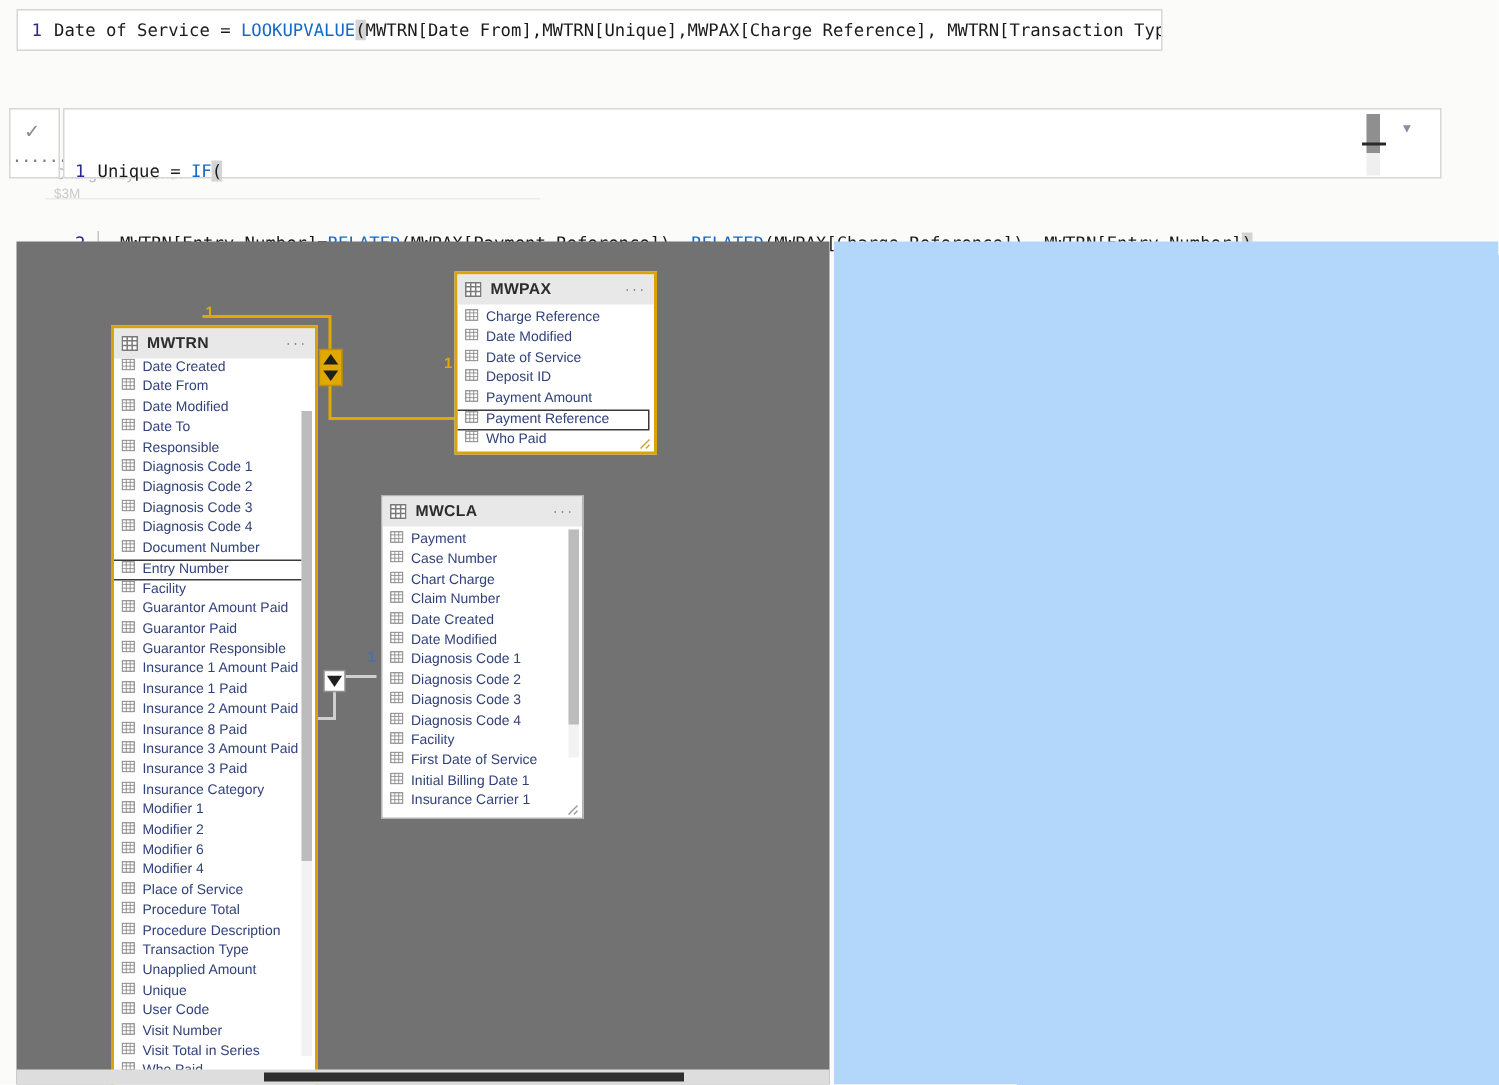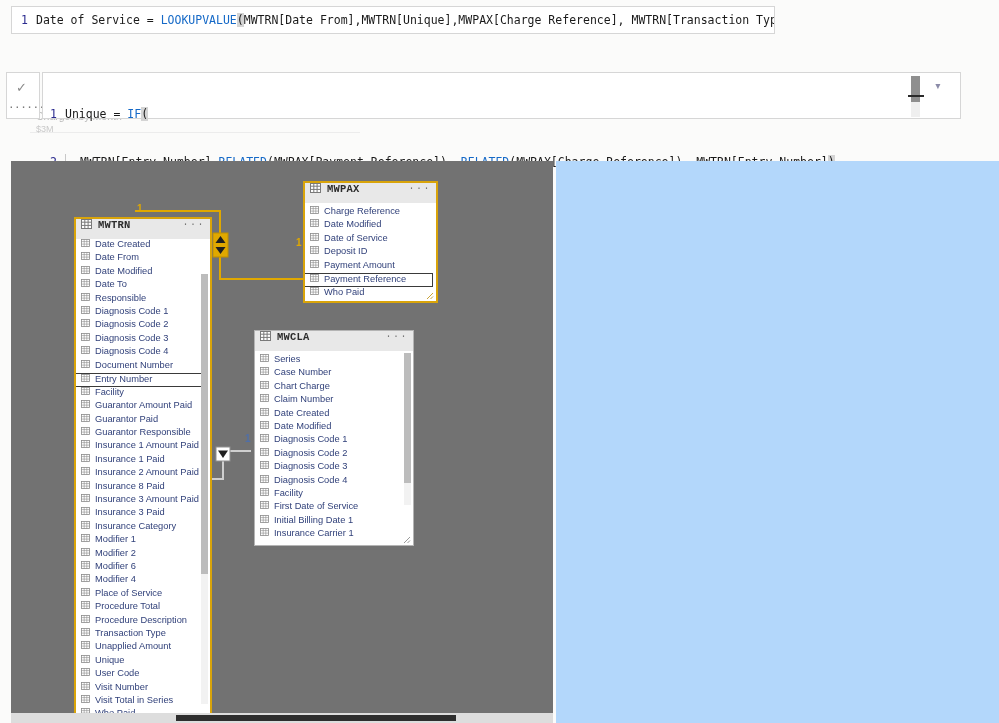--- a/index.html
+++ b/index.html
@@ -243,26 +243,25 @@
   }
   .table-card.selected {
     border: 2px solid #d9a40a;
   }
   .table-card.plain {
     border: 1px solid #b4b4b4;
   }
 
   .card-header {
     display: flex;
-    align-items: flex-start;
+    align-items: center;
     height: 20px;
     background: #e8e8e8;
     padding: 0 5px;
     box-sizing: border-box;
-    font-family: Liberation Mono, monospace;
   }
 
   .grid-icon {
     width: 11px;
     height: 10px;
     flex: 0 0 auto;
     margin-right: 6px;
   }
 
   .card-title {
@@ -883,42 +882,42 @@
             </svg>
             <span class="field-label">Who Paid</span>
           </div>
         </div>
       <svg class="resize-grip" viewBox="0 0 8 8">
         <line x1="7" y1="1" x2="1" y2="7" stroke="#c9a33a" stroke-width="1"></line>
         <line x1="7" y1="4.5" x2="4.5" y2="7" stroke="#c9a33a" stroke-width="1"></line>
       </svg>
     </div>
 
-    <div class="table-card plain" id="card-mwcla" style="left:243px; top:169px; width:160px; height:216px;">
+    <div class="table-card plain" id="card-mwcla" style="left:243px; top:169px; width:135px; height:216px;">
       <div class="card-header">
         <svg class="grid-icon" viewBox="0 0 11 10">
           <rect x="0.5" y="0.5" width="10" height="9" fill="#ffffff" stroke="#7a7a7a"></rect>
           <line x1="0.5" y1="3.2" x2="10.5" y2="3.2" stroke="#7a7a7a"></line>
           <line x1="0.5" y1="6.4" x2="10.5" y2="6.4" stroke="#7a7a7a"></line>
           <line x1="3.8" y1="0.5" x2="3.8" y2="9.5" stroke="#7a7a7a"></line>
           <line x1="7.1" y1="0.5" x2="7.1" y2="9.5" stroke="#7a7a7a"></line>
         </svg>
         <span class="card-title">MWCLA</span>
         <span class="card-menu">···</span>
       </div>
       <div class="field-list" id="fields-mwcla" style="height:194px; padding-top:3px;">
           <div class="field-row">
             <svg class="fi" viewBox="0 0 9 8">
               <rect x="0.5" y="0.5" width="8" height="7" fill="#ffffff" stroke="#8b8b8b" stroke-width="0.8"></rect>
               <line x1="0.5" y1="2.6" x2="8.5" y2="2.6" stroke="#8b8b8b" stroke-width="0.6"></line>
               <line x1="0.5" y1="5.1" x2="8.5" y2="5.1" stroke="#8b8b8b" stroke-width="0.6"></line>
               <line x1="3.2" y1="0.5" x2="3.2" y2="7.5" stroke="#8b8b8b" stroke-width="0.6"></line>
               <line x1="5.8" y1="0.5" x2="5.8" y2="7.5" stroke="#8b8b8b" stroke-width="0.6"></line>
             </svg>
-            <span class="field-label">Series</span>
+            <span class="field-label">Payment</span>
           </div>
           <div class="field-row">
             <svg class="fi" viewBox="0 0 9 8">
               <rect x="0.5" y="0.5" width="8" height="7" fill="#ffffff" stroke="#8b8b8b" stroke-width="0.8"></rect>
               <line x1="0.5" y1="2.6" x2="8.5" y2="2.6" stroke="#8b8b8b" stroke-width="0.6"></line>
               <line x1="0.5" y1="5.1" x2="8.5" y2="5.1" stroke="#8b8b8b" stroke-width="0.6"></line>
               <line x1="3.2" y1="0.5" x2="3.2" y2="7.5" stroke="#8b8b8b" stroke-width="0.6"></line>
               <line x1="5.8" y1="0.5" x2="5.8" y2="7.5" stroke="#8b8b8b" stroke-width="0.6"></line>
             </svg>
             <span class="field-label">Case Number</span>

